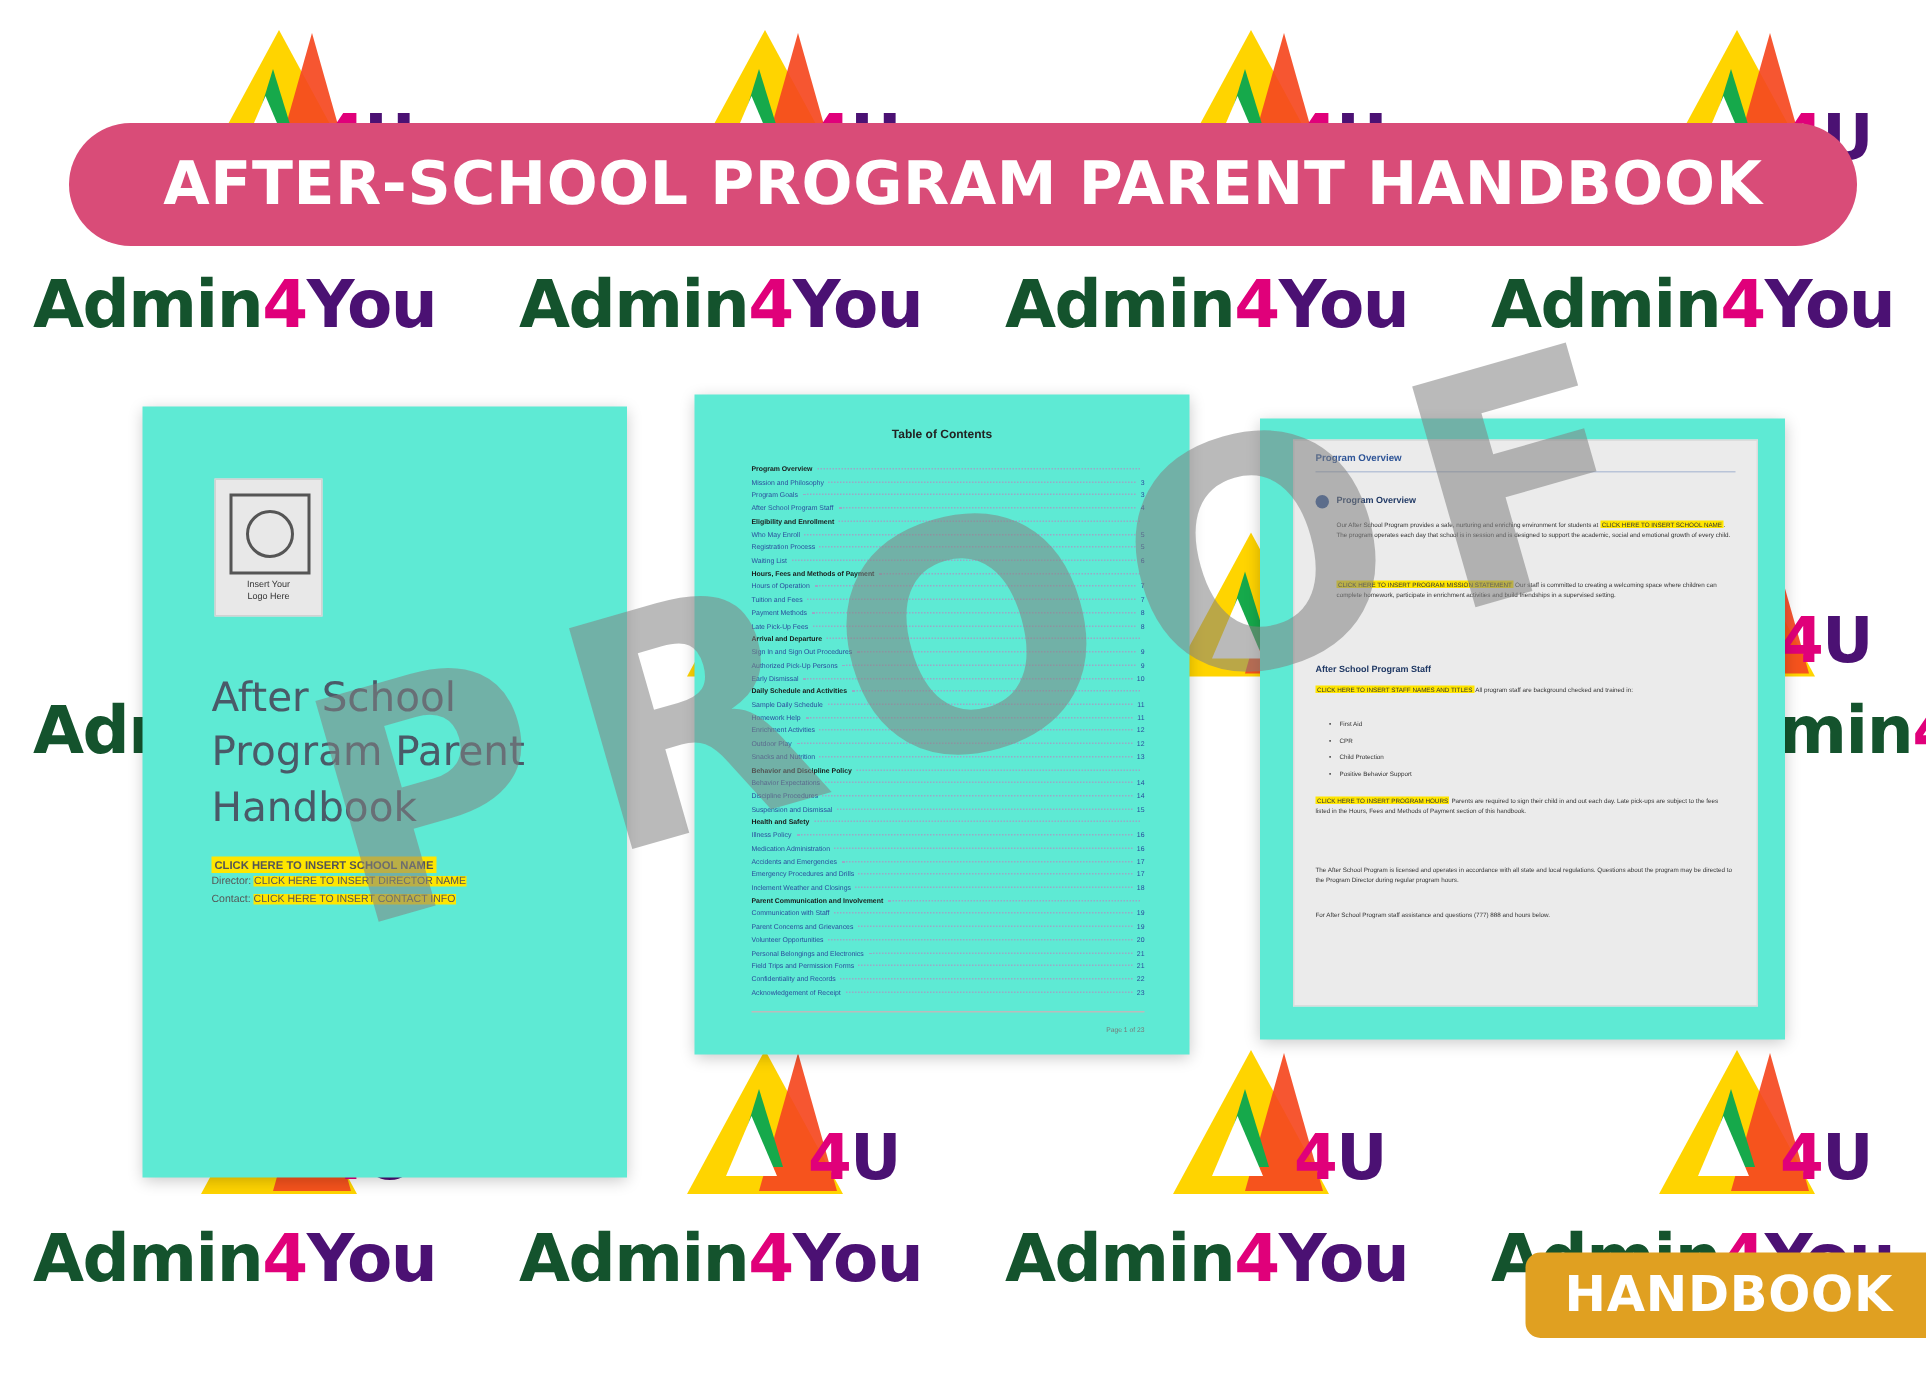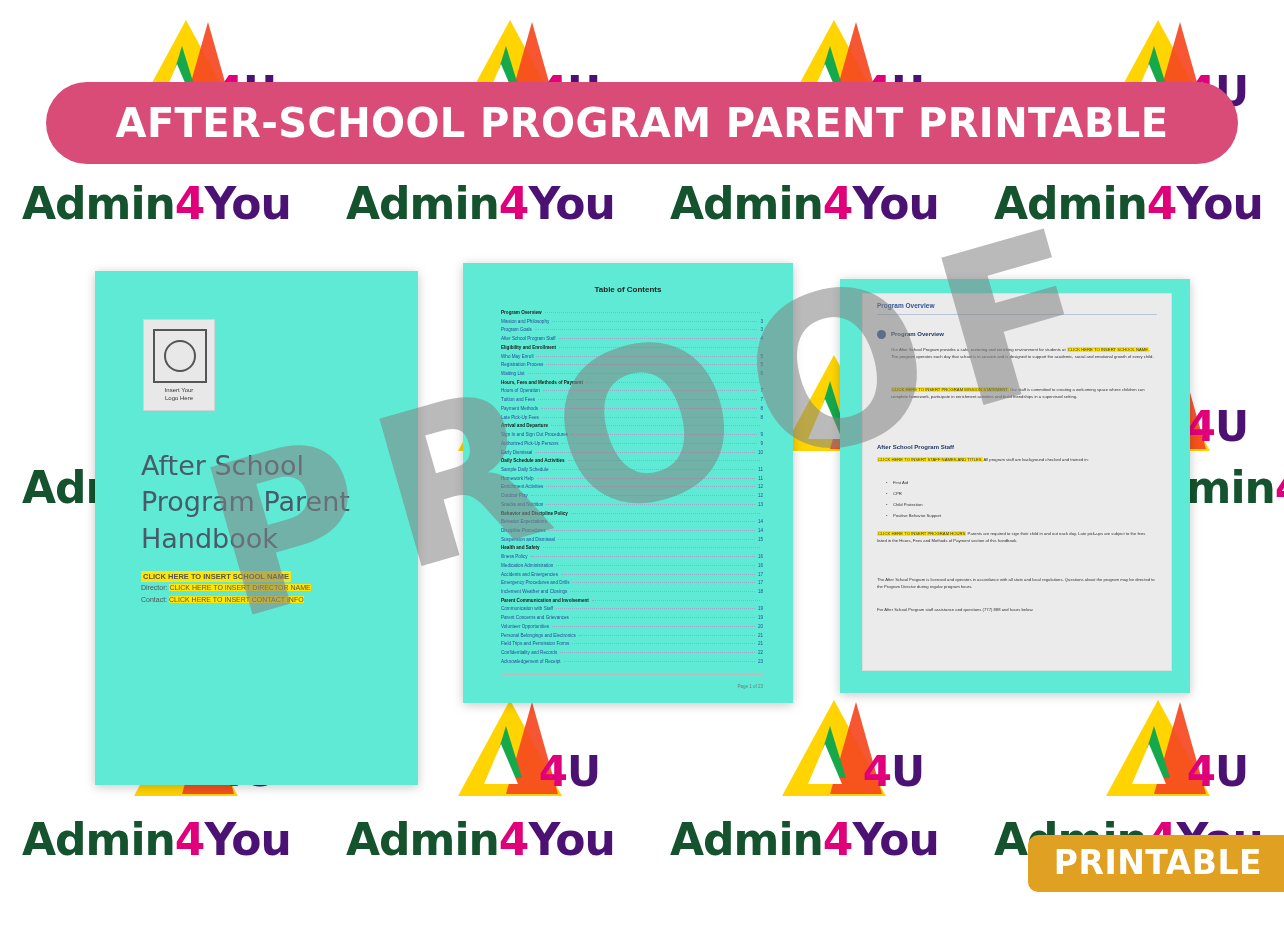--- a/index.html
+++ b/index.html
@@ -702,16 +702,16 @@
 
       <div class="p3-txt" style="left:14px; right:16px; top:282px;">The After School Program is licensed and operates in accordance with all state and local regulations. Questions about the program may be directed to the Program Director during regular program hours.</div>
       <div class="p3-txt" style="left:14px; right:16px; top:312px;">For After School Program staff assistance and questions (777) 888 and hours below.</div>
     </div>
   </div>
 </div>
 
 <div class="proof">PROOF</div>
 
 <div class="banner">
-  <div class="banner-text">AFTER-SCHOOL PROGRAM PARENT PRINTABLE</div>
+  <div class="banner-text">AFTER-SCHOOL PROGRAM PARENT HANDBOOK</div>
 </div>
 
-<div class="printable">PRINTABLE</div>
+<div class="printable">HANDBOOK</div>
 
 </body></html>

